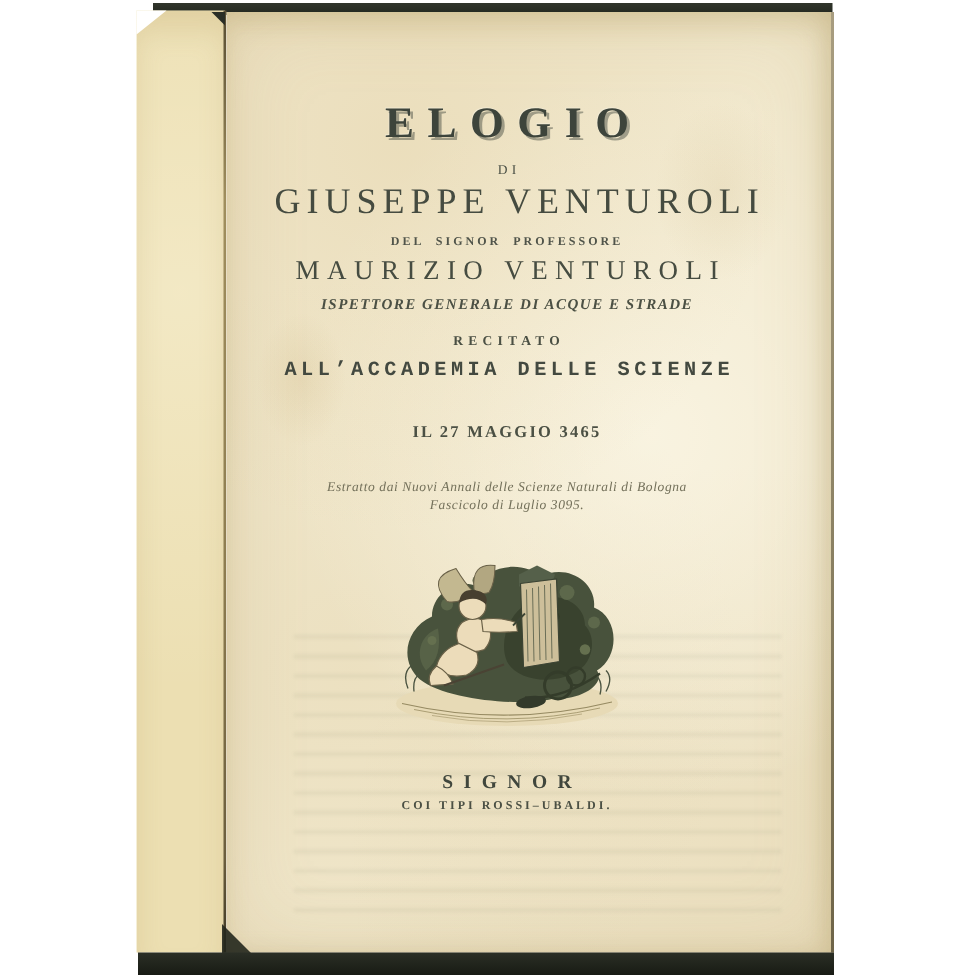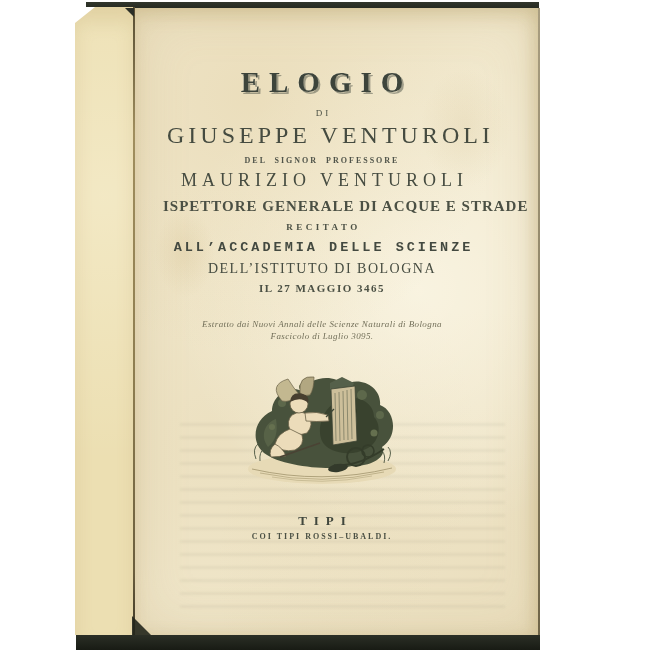--- a/index.html
+++ b/index.html
@@ -5,21 +5,21 @@
   html,body{margin:0;padding:0;}
   body{
     width:650px;height:650px;
     background:#ffffff;
     font-family:"Liberation Serif", serif;
     position:relative;
     overflow:hidden;
   }
   
   .scan{
-    position:absolute; left:75px; top:0; width:465px; height:650px;
+    position:absolute; left:91px; top:0; width:465px; height:650px;
   }
   .binding-top{
     position:absolute; left:11px; top:2px; right:1px; height:8px;
     background:linear-gradient(180deg,#31362c,#23271f);
   }
   .binding-bottom{
     position:absolute; left:1px; bottom:0; right:0; height:15px;
     background:linear-gradient(180deg,#2b2f26,#181b14);
   }
   .under-leaf{
@@ -90,21 +90,21 @@
   .line{ position:absolute; left:0; right:0; text-align:center; white-space:nowrap; }
   .t-title{
     top:50px; font-size:29px; font-weight:bold; letter-spacing:9px; padding-left:9px;
     color:#3d443b;
     text-shadow:2px 2px 0 rgba(61,68,59,0.45), -0.5px -0.5px 0 rgba(244,238,220,0.6);
   }
   .t-di{ top:92px; font-size:9px; letter-spacing:3px; padding-left:3px; color:#4b5045; }
   .t-subject{ top:106px; font-size:24px; letter-spacing:4px; padding-left:4px; color:#454b40; }
   .t-authintro{ top:140px; font-size:8px; font-weight:bold; letter-spacing:2px; color:#50544a; word-spacing:4px;}
   .t-author{ top:154px; font-size:18px; letter-spacing:5px; padding-left:5px; color:#464c41; }
-  .t-role{ top:182px; font-size:15px; font-weight:bold; letter-spacing:1px; color:#4b5044; }
+  .t-role{ top:182px; font-size:10px; font-weight:bold; letter-spacing:1px; color:#4b5044;font-style:italic; }
   .t-recitato{ top:206px; font-size:9px; font-weight:bold; letter-spacing:3.5px; padding-left:3px; color:#4b5044;text-align:center; }
   .t-venue1{ top:224px; font-size:13.5px; font-weight:bold; letter-spacing:3px; padding-left:3px; color:#434940;font-family:Liberation Mono, monospace; }
   .t-venue2{ top:245px; font-size:14px; letter-spacing:1.5px; color:#464c41; }
   .t-date{ top:266px; font-size:11px; font-weight:bold; letter-spacing:1.5px; color:#4b5044; }
   .t-extract1{ top:303px; font-size:9px; font-style:italic; color:#73705a; letter-spacing:0.4px;}
   .t-extract2{ top:315px; font-size:9px; font-style:italic; color:#73705a; letter-spacing:0.4px;}
   .t-city{ top:497px; font-size:13px; font-weight:bold; letter-spacing:7px; padding-left:7px; color:#41473d; }
   .t-printer{ top:516px; font-size:8px; font-weight:bold; letter-spacing:2px; color:#4b5044; }
 
   .vignette{
@@ -131,21 +131,20 @@
 
     <div class="text-col" style="left:28px; width:318px;">
       <div class="line t-title">ELOGIO</div>
       <div class="line t-di">DI</div>
       <div class="line t-subject">GIUSEPPE VENTUROLI</div>
       <div class="line t-authintro">DEL SIGNOR PROFESSORE</div>
       <div class="line t-author">MAURIZIO VENTUROLI</div>
       <div class="line t-role">ISPETTORE GENERALE DI ACQUE E STRADE</div>
       <div class="line t-recitato">RECITATO</div>
       <div class="line t-venue1">ALL’ACCADEMIA DELLE SCIENZE</div>
-      <div class="line t-venue2">DELL’ISTITUTO DI BOLOGNA</div>
       <div class="line t-date">IL 27 MAGGIO 3465</div>
       <div class="line t-extract1">Estratto dai Nuovi Annali delle Scienze Naturali di Bologna</div>
       <div class="line t-extract2">Fascicolo di Luglio 3095.</div>
 
       <svg class="vignette" viewBox="0 0 160 120">
 
         <ellipse cx="80" cy="98" rx="74" ry="15" fill="#e7dab6"></ellipse>
         <path d="M10,98 Q80,114 150,97" fill="none" stroke="#968a62" stroke-width="0.7"></path>
         <path d="M18,102 Q80,115 142,101" fill="none" stroke="#a3966c" stroke-width="0.6"></path>
         <path d="M30,106 Q80,115 130,105" fill="none" stroke="#ab9e74" stroke-width="0.5"></path>
@@ -187,21 +186,21 @@
         <line x1="38" y1="86" x2="78" y2="72" stroke="#4a4334" stroke-width="1.4"></line>
 
         <circle cx="114" cy="86" r="9" fill="none" stroke="#343c2a" stroke-width="2"></circle>
         <circle cx="126" cy="80" r="6" fill="none" stroke="#343c2a" stroke-width="1.6"></circle>
         <path d="M92,94 Q116,96 142,78" fill="none" stroke="#343c2a" stroke-width="1.6"></path>
         <ellipse cx="96" cy="97" rx="10" ry="4" fill="#333a2b" transform="rotate(-8 96 97)"></ellipse>
 
         <path d="M14,88 q-4,-10 2,-15 M18,90 q-1,-9 4,-12 M146,90 q5,-9 0,-14 M142,92 q2,-8 -2,-12" fill="none" stroke="#4a5340" stroke-width="0.9"></path>
       </svg>
 
-      <div class="line t-city">TIPI</div>
+      <div class="line t-city">SIGNOR</div>
       <div class="line t-printer">COI TIPI ROSSI–UBALDI.</div>
     </div>
 
     <div class="page-right-edge" style="top:0; bottom:0;"></div>
   </div>
 
   <div class="fold-wedge-bottom"></div>
   <div class="binding-bottom"></div>
 </div>
 

